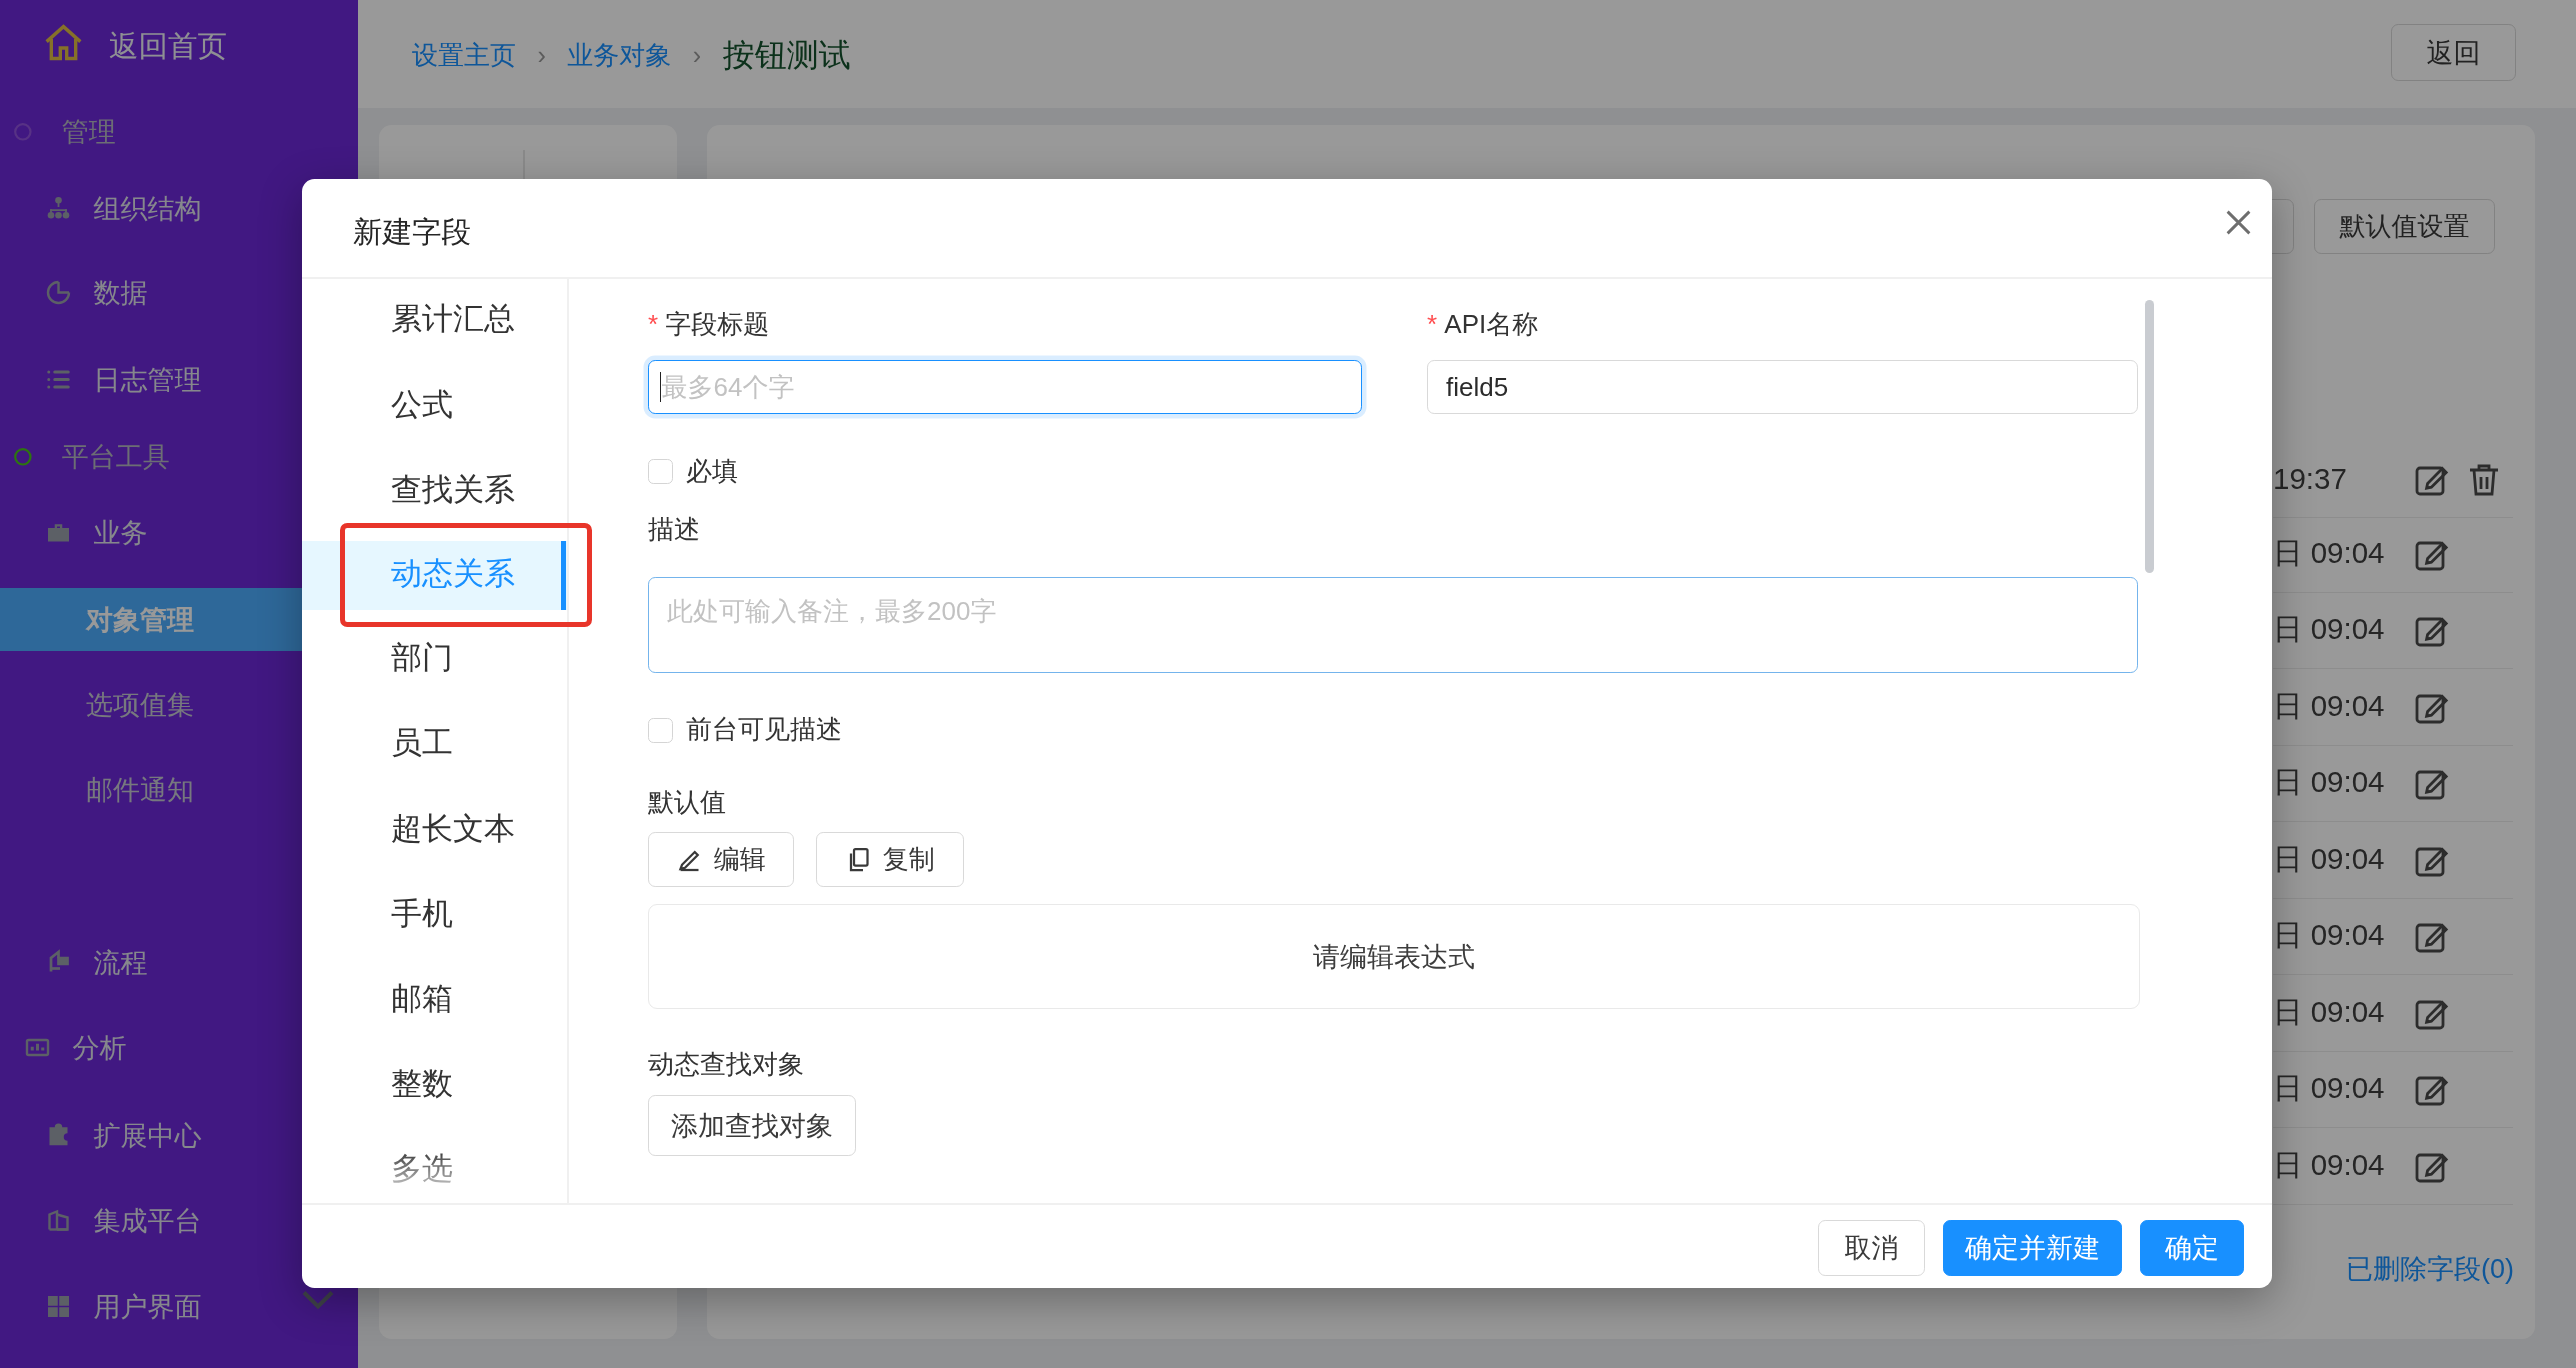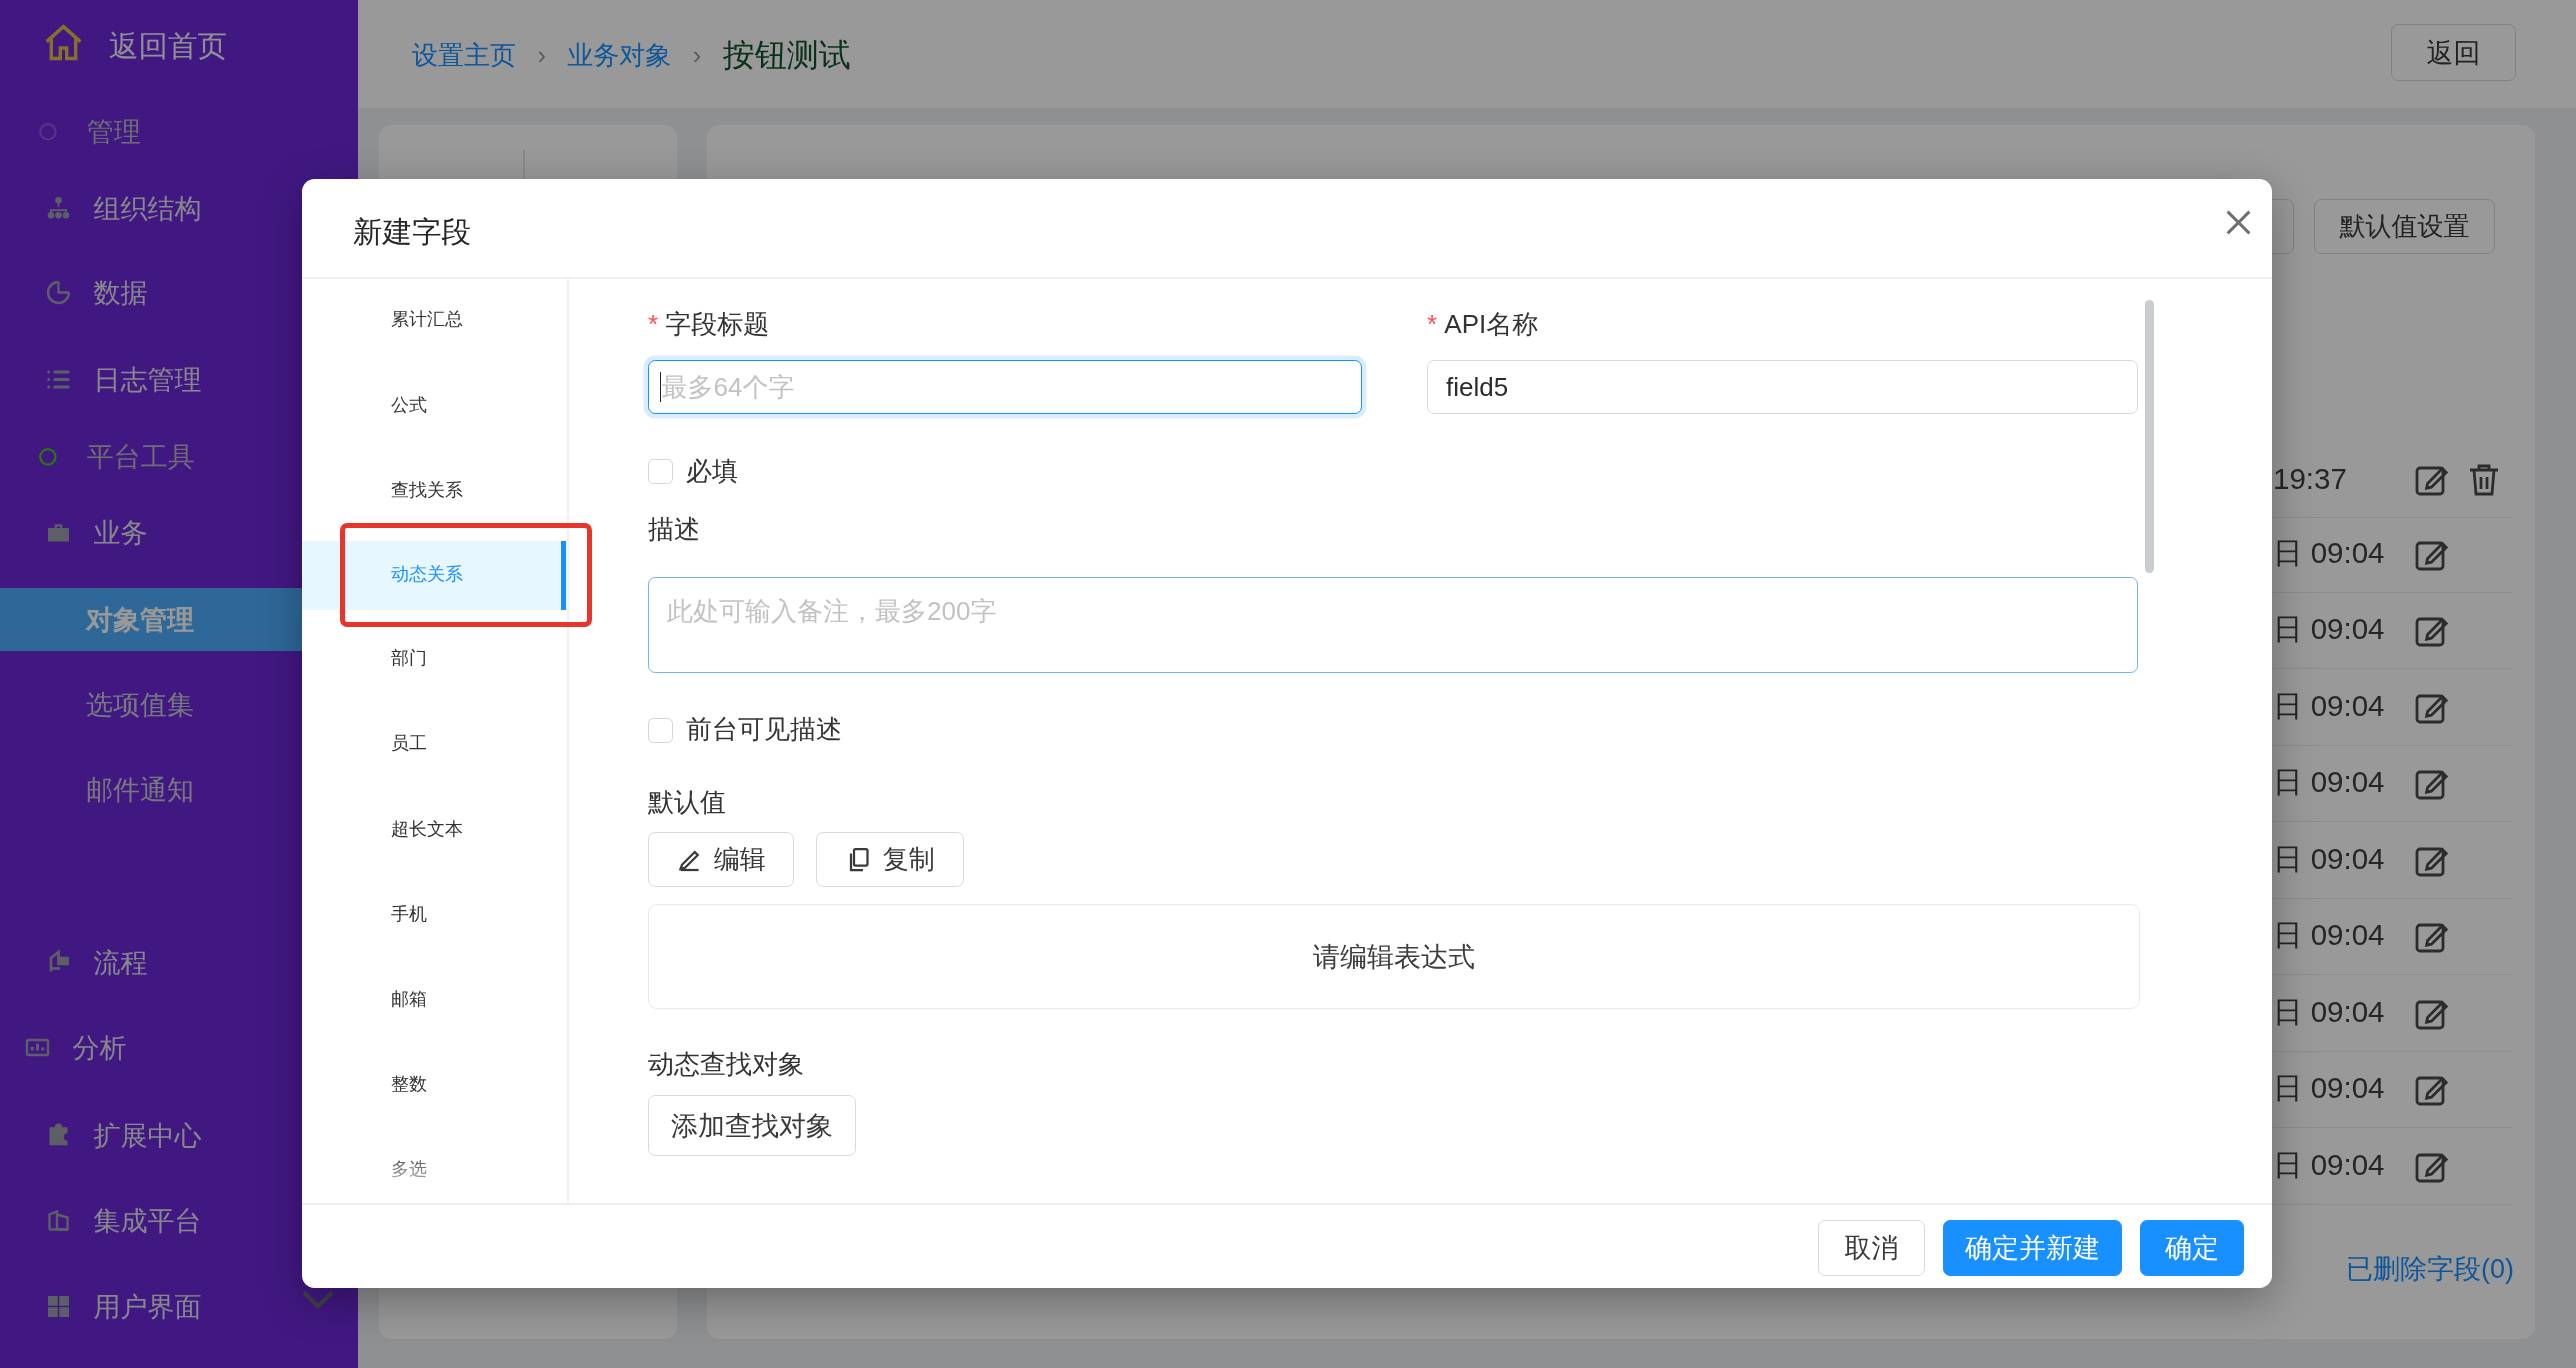--- a/index.html
+++ b/index.html
@@ -4,21 +4,21 @@
 <style>
   html,body{margin:0;padding:0;background:#555;}
   .canvas{position:relative;width:2576px;height:1368px;overflow:hidden;
           background:#eef0f3;font-family:"Liberation Sans","DejaVu Sans",sans-serif;color:#333;}
   .abs{position:absolute;box-sizing:border-box;}
   
   .sidebar{left:0;top:0;width:358px;height:1368px;background:#6d28d9;}
   .sbr{position:absolute;left:0;width:358px;height:57px;display:flex;align-items:center;box-sizing:border-box;
        font-size:27px;color:#dfe3ea;cursor:pointer;}
   .sbr .ic{display:flex;align-items:center;justify-content:center;color:#9aa0ab;}
-  .sbr.group{padding-left:38px;gap:29px;color:#b4b7c1;}
+  .sbr.group{padding-left:13px;gap:29px;color:#b4b7c1;}
   .sbr.item{padding-left:45px;gap:21.5px;}
   .sbr.sub{padding-left:86px;color:#c6cad3;}
   .sbr.sel{padding-left:86px;background:#4eadff;color:#fff;font-weight:bold;height:63px;}
   .sb-home{position:absolute;left:0;top:12.5px;width:358px;height:68px;display:flex;align-items:center;
            padding-left:41px;gap:23px;box-sizing:border-box;font-size:29.5px;color:#eef1f6;cursor:pointer;}
   
   .pg-header{left:358px;top:0;width:2218px;height:108px;background:#fff;}
   .crumbs{position:absolute;left:54px;top:32px;height:47px;display:flex;align-items:center;gap:21.5px;}
   .crumb-link{font-size:26px;color:#1890ff;cursor:pointer;}
   .crumb-sep{font-size:25px;color:#9a9a9a;}
@@ -36,21 +36,21 @@
   .mask{left:0;top:0;width:2576px;height:1368px;background:rgba(0,0,0,0.40);}
   .modal{left:302px;top:179px;width:1970px;height:1109px;background:#fff;border-radius:12.5px;
          box-shadow:0 12.5px 43px rgba(0,0,0,0.30);}
   .m-title{position:absolute;left:51px;top:34px;font-size:29.5px;font-weight:500;color:#262626;}
   .m-close{position:absolute;left:1915px;top:21.5px;width:43px;height:43px;display:flex;align-items:center;
            justify-content:center;color:#6e6e6e;cursor:pointer;}
   .hline{position:absolute;background:#f0f0f0;height:1.8px;}
   .vline{position:absolute;background:#f0f0f0;width:1.8px;}
   .menu{position:absolute;left:0;top:98px;width:265px;height:926px;overflow:hidden;}
   .mr{position:absolute;left:0;width:265px;height:57px;display:flex;align-items:center;padding-left:89px;
-      box-sizing:border-box;font-size:18px;color:#333;cursor:pointer;}
+      box-sizing:border-box;font-size:31px;color:#333;cursor:pointer;}
   .mr.on{color:#1890ff;}
   .sel-band{position:absolute;left:0;top:264px;width:265px;height:69px;background:#e6f7ff;}
   .sel-bar{position:absolute;left:259px;top:264px;width:5.4px;height:69px;background:#1890ff;}
   .menu-fade{position:absolute;left:0;top:872px;width:265px;height:54px;
              background:linear-gradient(rgba(255,255,255,0),#fff);}
   .flabel{position:absolute;display:flex;align-items:center;gap:7.2px;font-size:26px;color:#333;height:39px;}
   .req{color:#ff4d4f;}
   .input{position:absolute;background:#fff;border:1.8px solid #d9d9d9;border-radius:7.2px;display:flex;
          align-items:center;box-sizing:border-box;font-size:26px;}
   .input.focused{border-color:#1890ff;box-shadow:0 0 0 4.5px rgba(24,144,255,0.16);}

